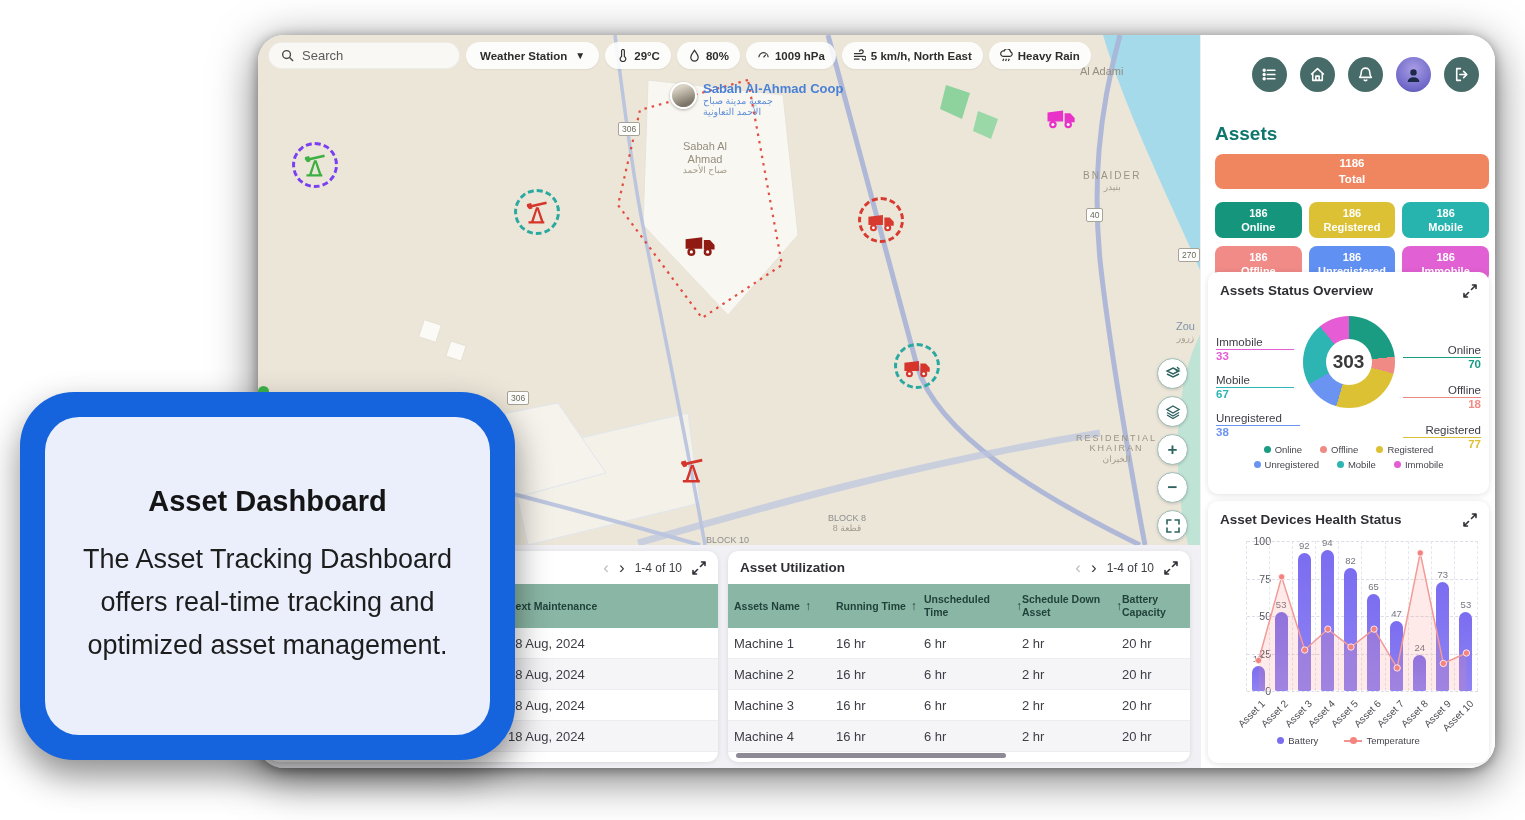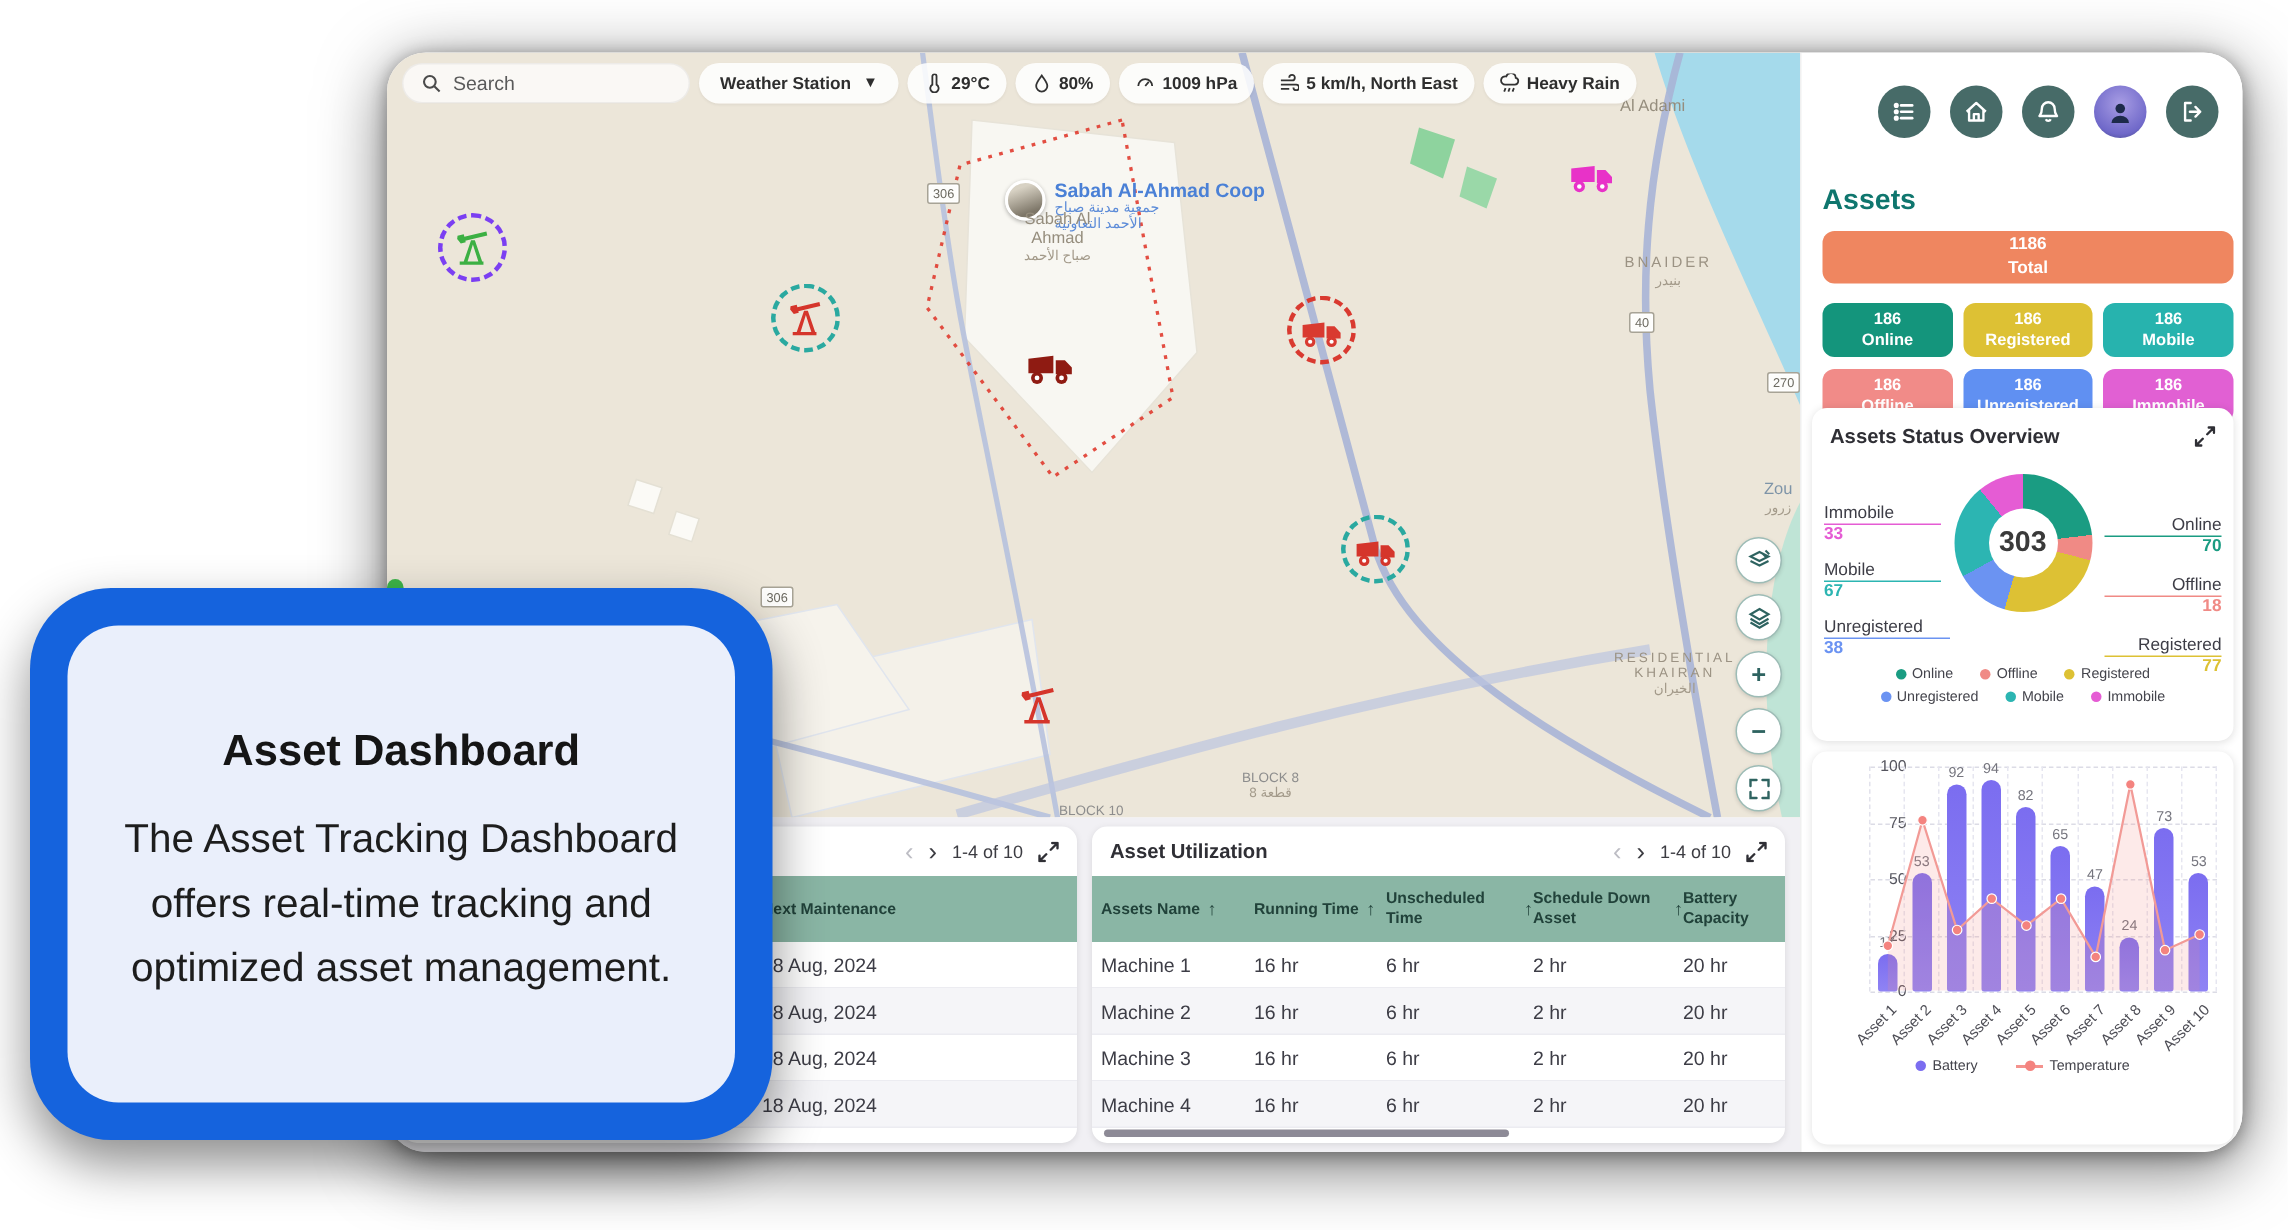--- a/index.html
+++ b/index.html
@@ -10,21 +10,21 @@
   #window { position:absolute; left:258px; top:35px; width:1237px; height:733px; background:#fff;
             border-radius:26px; overflow:hidden; box-shadow:0 10px 45px rgba(0,0,0,.55), 0 2px 12px rgba(0,0,0,.35); }
 
   
   #map { position:absolute; left:0; top:0; width:942px; height:510px; background:#ece6d9; overflow:hidden; }
   #map svg.base { position:absolute; inset:0; }
   .maplabel { position:absolute; color:#958d7d; font-size:11px; text-align:center; line-height:1.15; white-space:nowrap; }
   .maplabel.sm { font-size:9px; color:#8d8d8d; }
   .maplabel.spaced { letter-spacing:2px; font-size:10px; color:#9b9283; }
   .maplabel .ar { display:block; font-size:9px; color:#a39a8a; letter-spacing:0; }
-  .coop-label { position:absolute; display:flex; gap:6px; align-items:flex-start;margin-top:38px; }
+  .coop-label { position:absolute; display:flex; gap:6px; align-items:flex-start; }
   .coop-avatar { width:27px; height:27px; border-radius:50%; border:2px solid #fff;
                  background:linear-gradient(160deg,#d8d2c4 20%,#7d7668 80%); box-shadow:0 1px 3px rgba(0,0,0,.3); flex:none; }
   .coop-text { color:#4a80d6; font-size:13px; font-weight:bold; line-height:1.1; text-align:left; }
   .coop-text .ar { display:block; color:#5d8cd8; font-size:9.5px; font-weight:normal; }
   .badge { position:absolute; background:#fdfdfb; border:1px solid #a7a396; border-radius:2px; color:#6c6a60;
            font-size:8.5px; padding:0 3px; line-height:12px; box-shadow:0 0 0 1px #fff inset; }
 
   
   .marker { position:absolute; display:flex; align-items:center; justify-content:center; }
   .mcircle { width:46px; height:46px; border-radius:50%; border:3px dashed; display:flex; align-items:center; justify-content:center; }
@@ -573,20 +573,26 @@
               <span>Mobile</span>
             </div>
           <div class="legend-item">
               <span class="ldot" style="background: rgb(229, 92, 212);"></span>
               <span>Immobile</span>
             </div>
         </div>
       </div>
 
       <div class="panel" id="panel-health">
+        <div class="panel-head">
+          <div class="panel-title">Asset Devices Health Status</div>
+          <span class="expand"><svg viewBox="0 0 14 14">
+                <use href="#sym-expand"></use>
+              </svg></span>
+        </div>
         <div id="chart-wrap">
           <div id="plot">
             <div class="grid" style="top:0%"></div>
               <span class="ytick" style="top:0%">100</span>
             <div class="grid" style="top:25%"></div>
               <span class="ytick" style="top:25%">75</span>
             <div class="grid" style="top:50%"></div>
               <span class="ytick" style="top:50%">50</span>
             <div class="grid" style="top:75%"></div>
               <span class="ytick" style="top:75%">25</span>

